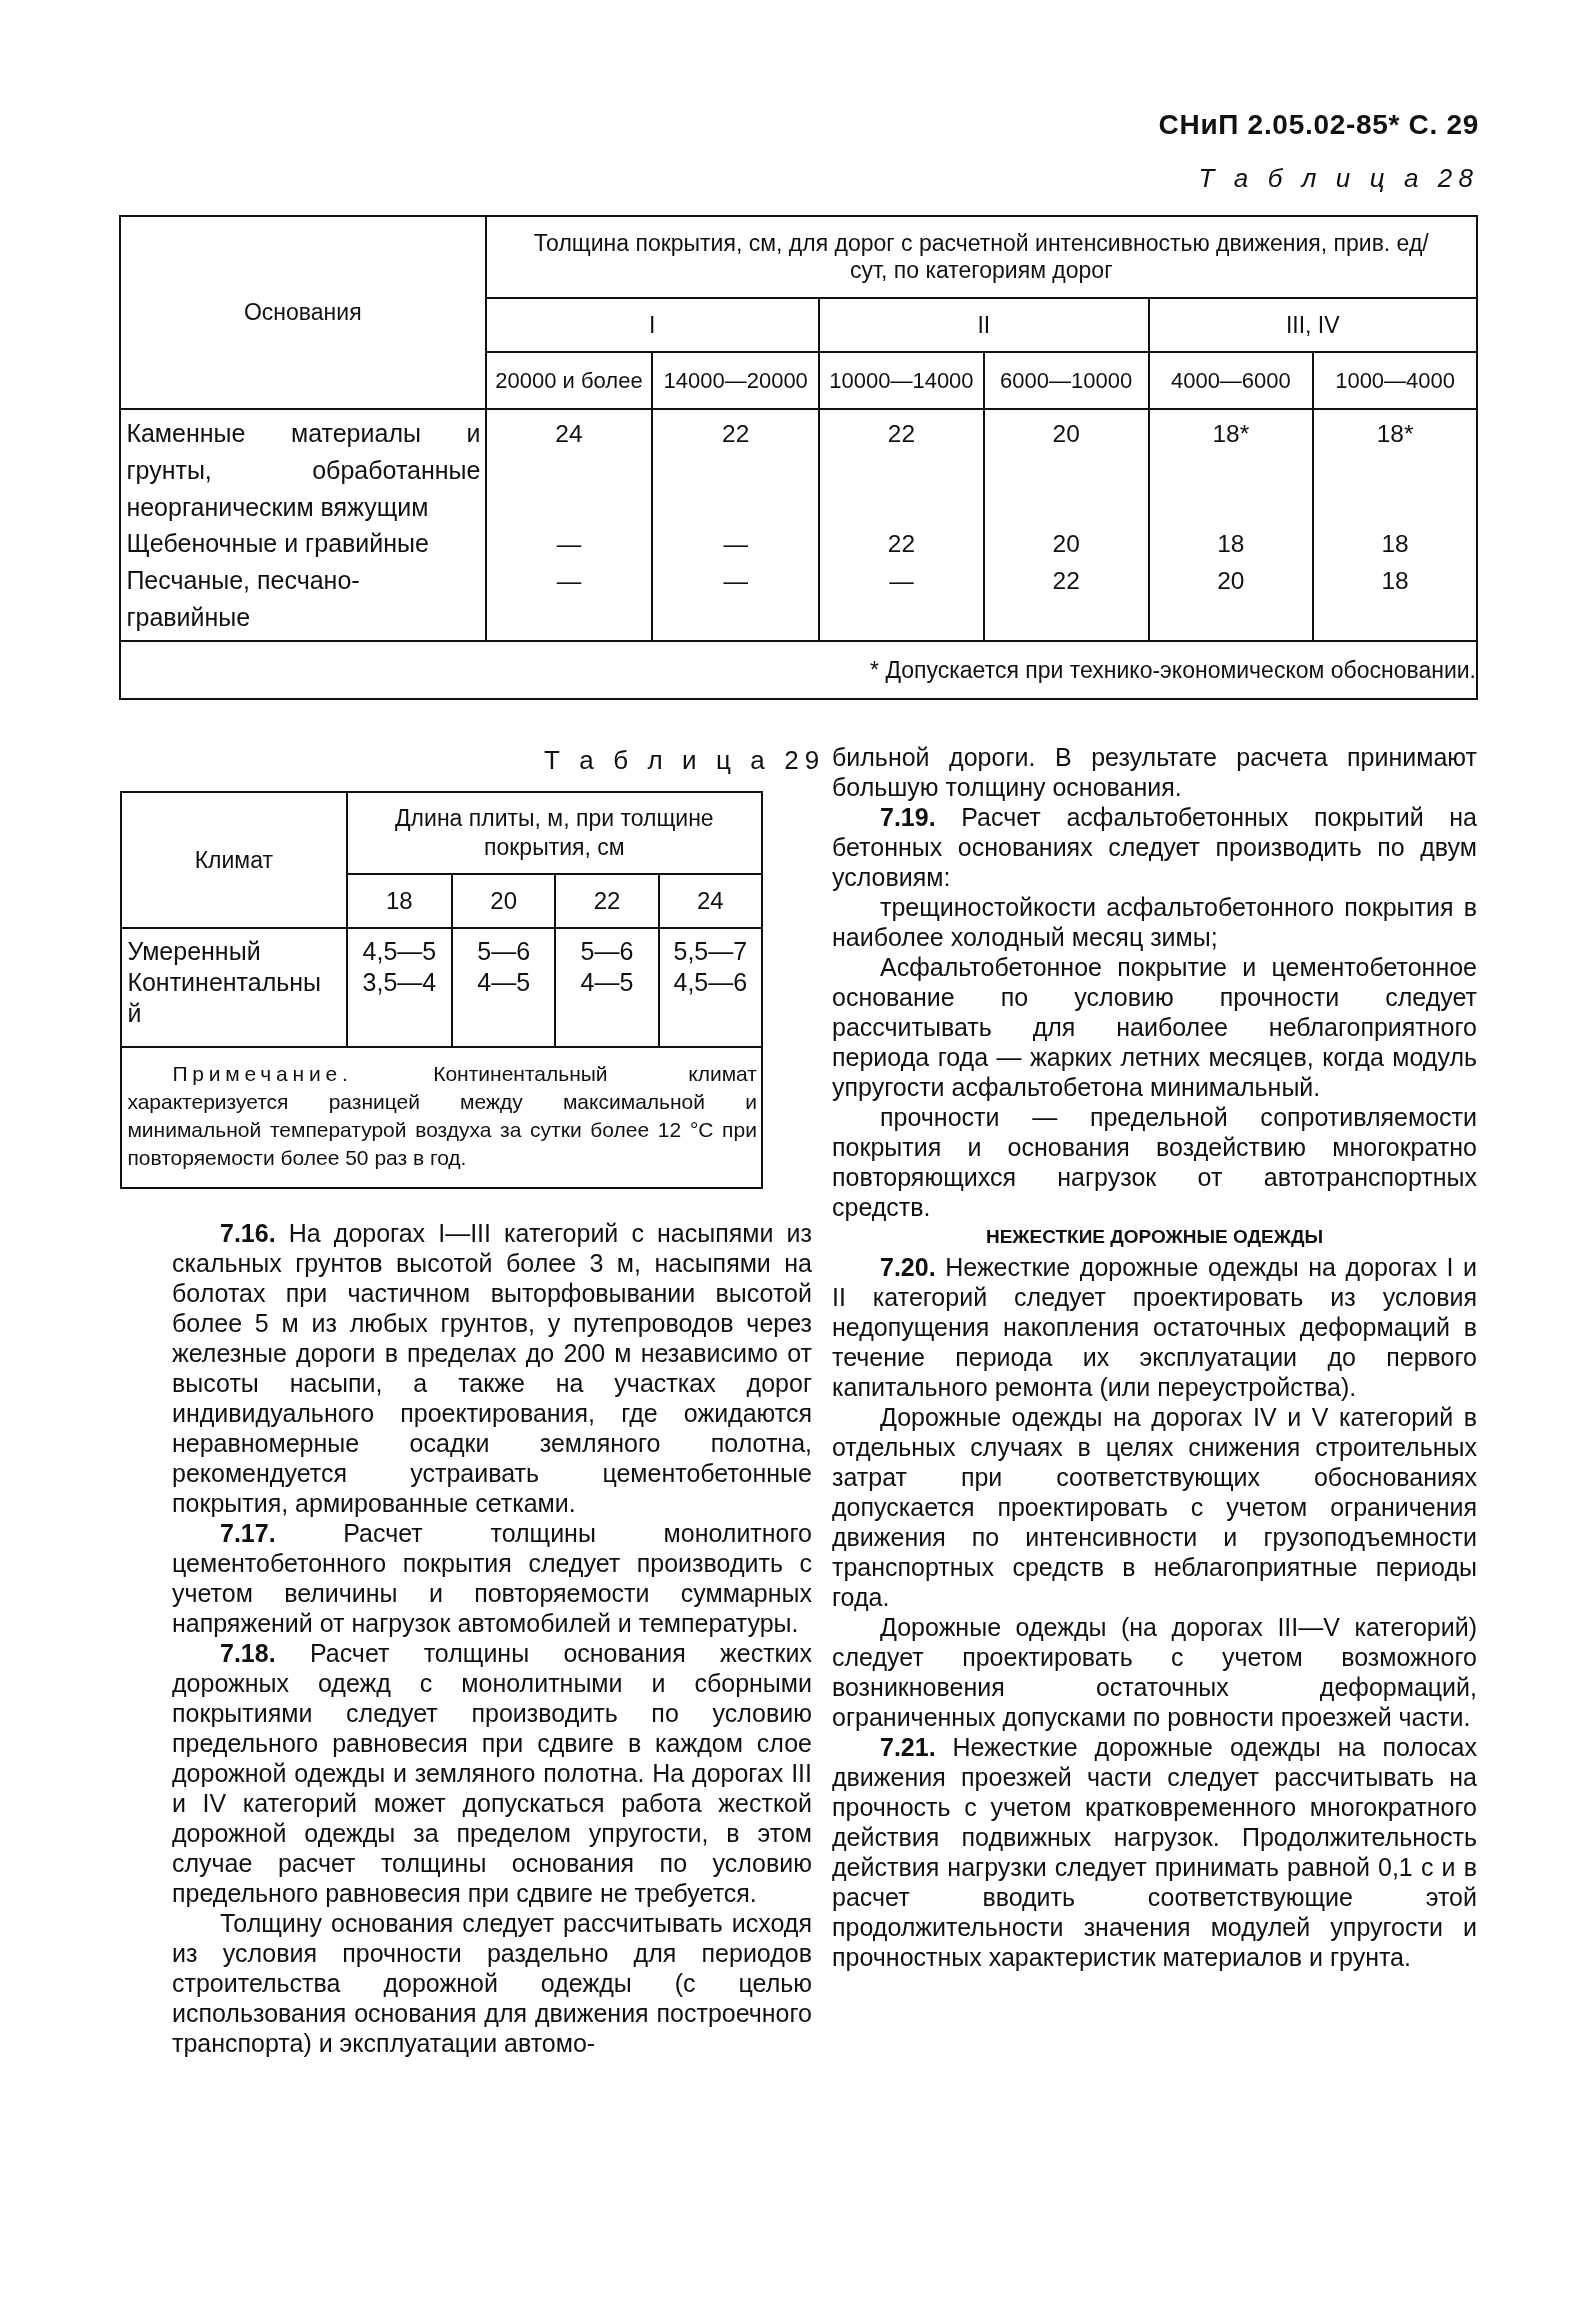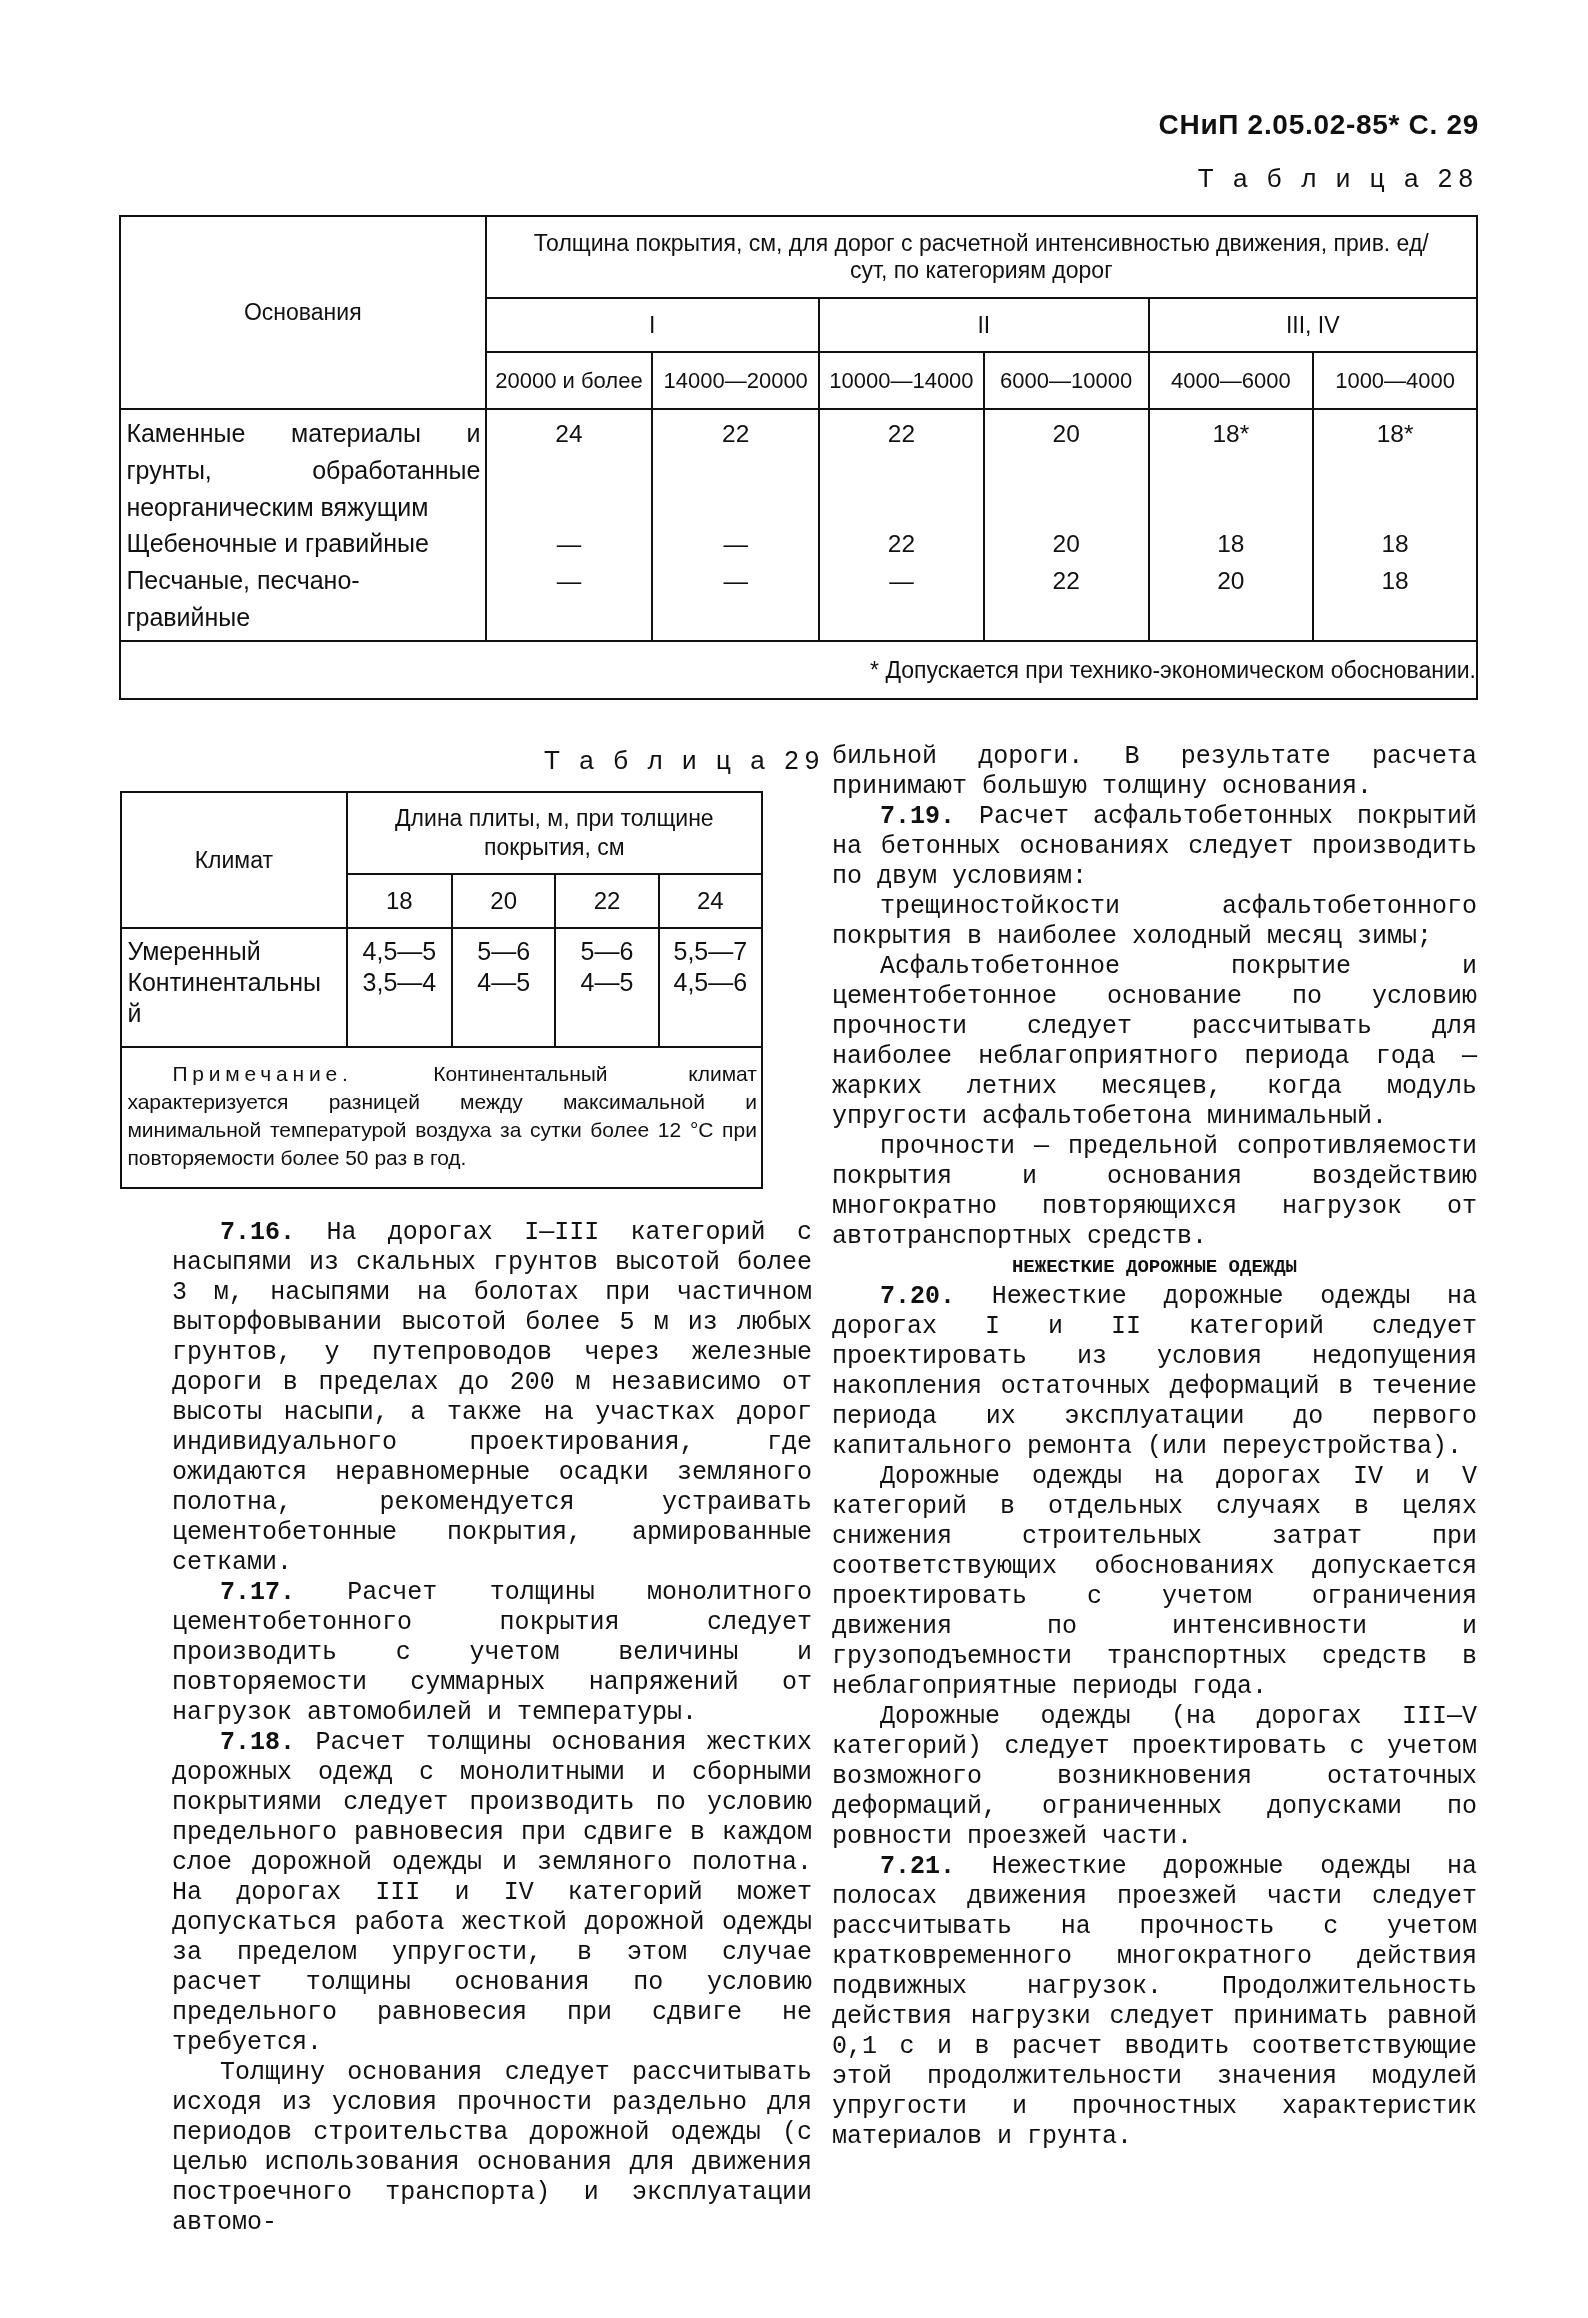--- a/index.html
+++ b/index.html
@@ -25,33 +25,33 @@
   #t29 th { }
   #t29 .h1 { height: 82px; line-height: 29px; }
   #t29 .h2 { height: 54px; font-size: 24px; }
   #t29 td.lbl { font-size: 25px; line-height: 31px; padding: 6.8px 2.7px 9.5px 5.4px; vertical-align: top; text-align: left; }
   #t29 td.num { font-size: 25px; line-height: 31px; padding-top: 6.8px; vertical-align: top; text-align: center; }
   #t29 td.num span { display: block; }
   #t29 td.note { font-size: 21px; line-height: 28px; padding: 12.2px 4.1px 15px 5.4px; text-align: justify; }
   .spaced { letter-spacing: 4.8px; }
   
   .col { position: absolute; font-size: 25px; line-height: 30px; text-align: justify; }
-  .col p { margin: 0; text-indent: 48px; font-family: Liberation Mono, monospace; }
+  .col p { margin: 0; text-indent: 48px; }
   .col p.noind { text-indent: 0; }
   .col b { font-weight: bold; }
   #col-left { left: 124px; top: 1218px; width: 640px; margin-left: 48px; }
   #col-right { left: 832px; top: 742px; width: 645px; }
   .sect { text-align: center; font-weight: bold; font-size: 19px; margin: 27px 0 20.4px 0; text-indent: 0 !important; }
 </style>
 </head>
 <body>
 
 <div class="hdr">СНиП 2.05.02-85* С. 29</div>
 
-<div class="tcap" style="right:109px; top:163px;">Т а б л и ц а  28</div>
+<div class="tcap" style="right:109px; top:163px;font-style:italic;">Т а б л и ц а  28</div>
 
 <table id="t28">
   <colgroup>
     <col style="width:366px">
       <col style="width:167px">
       <col style="width:167px">
       <col style="width:165px">
       <col style="width:165px">
       <col style="width:165px">
       <col style="width:164px">

